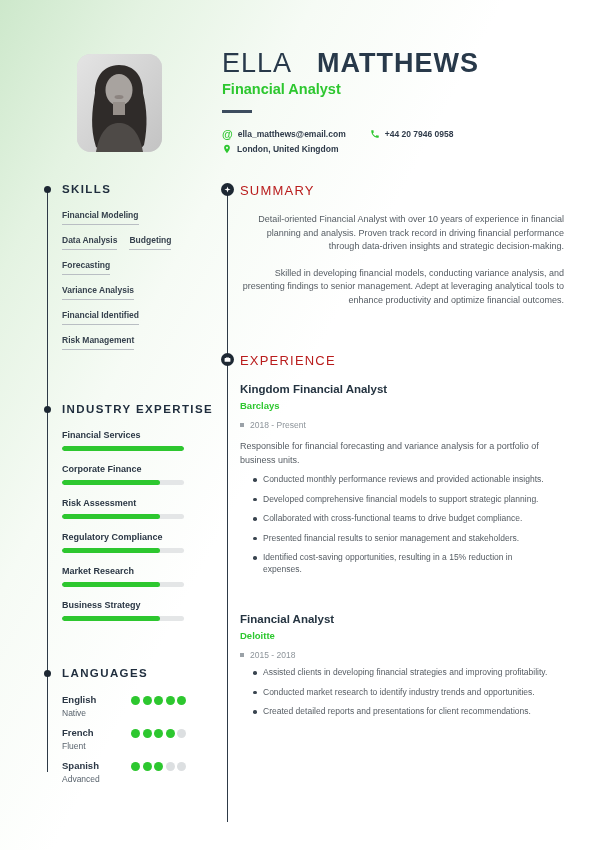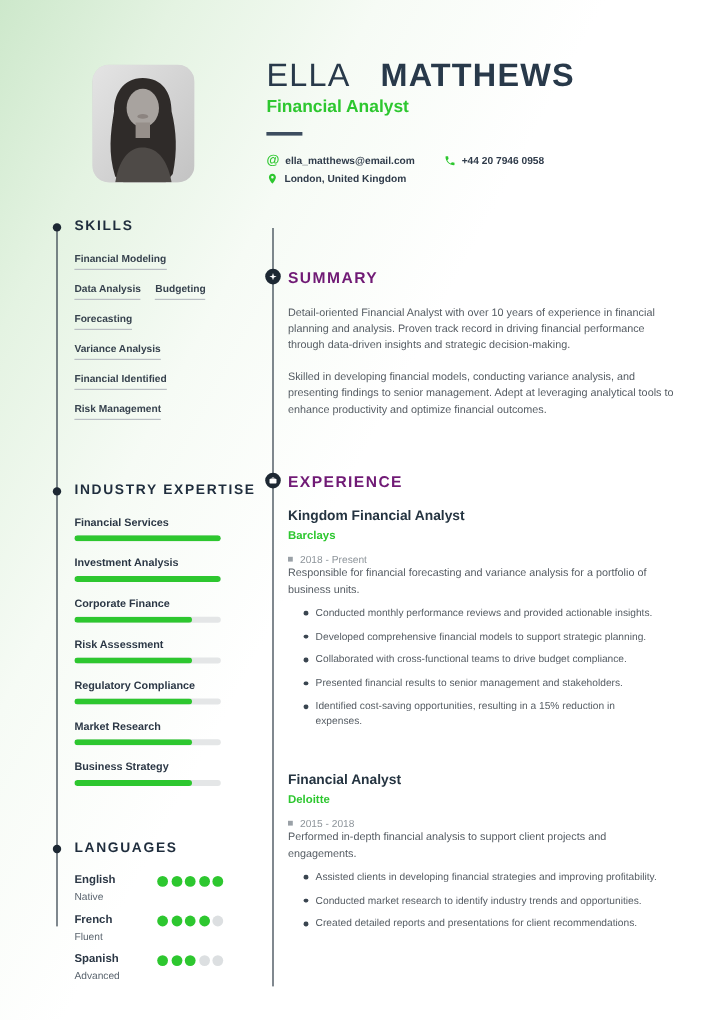--- a/index.html
+++ b/index.html
@@ -70,30 +70,30 @@
   .dot.on{background:var(--accent-green);}
 
   
   .main{position:absolute; left:221px; top:183px; width:348px;}
   .main-line{position:absolute; left:6px; top:7px; width:1px; height:632px; background:var(--line-color);}
   .main-section{position:relative; padding-left:19px;}
   .main-section.summary{margin-bottom:46px;}
   .msec-icon{position:absolute; left:0; top:0; width:13px; height:13px; border-radius:50%;
              background:var(--icon-dark); display:flex; align-items:center; justify-content:center;}
   .msec-icon svg{width:7px; height:7px; fill:#ffffff;}
-  .msec-heading{font-size:13px; font-weight:700; letter-spacing:1.2px; color:#701a75; margin-bottom:15px;margin-top:41px;}
-  .summary-text p{font-size:9px; line-height:13.5px; color:var(--body-text); width:324px; margin-bottom:13px;}
+  .msec-heading{font-size:13px; font-weight:400; letter-spacing:1.2px; color:#b91c1c; margin-bottom:15px;}
+  .summary-text p{font-size:9px; line-height:13.5px; color:var(--body-text); width:324px; margin-bottom:13px;text-align:right;}
 
   .job{margin-bottom:38px;}
   .job:last-child{margin-bottom:0;}
   .job-title{font-size:11.5px; font-weight:700; color:#253441;}
   .company{font-size:9.5px; font-weight:700; color:var(--accent-green); margin-top:5px;}
   .period{display:flex; align-items:center; gap:6px; font-size:8.5px; color:#8d949a; margin-top:9px;}
   .period-sq{width:4px; height:4px; background:#9aa1a7; display:inline-block;}
-  .job-desc{font-size:9px; line-height:13.5px; color:var(--body-text); width:324px; }
+  .job-desc{font-size:9px; line-height:13.5px; color:var(--body-text); width:324px; margin-top:10px;}
   .job-bullets{list-style:none; margin:7px 0 0 13px; width:300px;}
   .job-bullets li{position:relative; padding-left:10px; font-size:8.5px; line-height:11.5px;
                   color:var(--body-text); margin-bottom:8px;}
   .job-bullets li::before{content:''; position:absolute; left:0; top:4px; width:3.5px; height:3.5px;
                   border-radius:50%; background:#3a4550;}
 </style>
 </head>
 <body>
 
 <div class="bg-gradient"></div>
@@ -173,26 +173,20 @@
     <div class="side-heading">INDUSTRY EXPERTISE</div>
     <div>
 
     <div class="exp-row">
           <div class="exp-label">Financial Services</div>
           <div class="exp-track">
             <div class="exp-fill" style="width: 100%;"></div>
           </div>
         </div>
         <div class="exp-row">
-          <div class="exp-label">Investment Analysis</div>
-          <div class="exp-track">
-            <div class="exp-fill" style="width: 100%;"></div>
-          </div>
-        </div>
-        <div class="exp-row">
           <div class="exp-label">Corporate Finance</div>
           <div class="exp-track">
             <div class="exp-fill" style="width: 80%;"></div>
           </div>
         </div>
         <div class="exp-row">
           <div class="exp-label">Risk Assessment</div>
           <div class="exp-track">
             <div class="exp-fill" style="width: 80%;"></div>
           </div>
@@ -309,21 +303,20 @@
             <li>Identified cost-saving opportunities, resulting in a 15% reduction in expenses.</li>
           </ul>
         </div>
         <div class="job">
           <div class="job-title">Financial Analyst</div>
           <div class="company">Deloitte</div>
           <div class="period">
             <span class="period-sq"></span>
             <span>2015 - 2018</span>
           </div>
-          <div class="job-desc">Performed in-depth financial analysis to support client projects and engagements.</div>
           <ul class="job-bullets">
 
           <li>Assisted clients in developing financial strategies and improving profitability.</li>
             <li>Conducted market research to identify industry trends and opportunities.</li>
             <li>Created detailed reports and presentations for client recommendations.</li>
           </ul>
         </div>
       </div>
   </div>
 </div>

